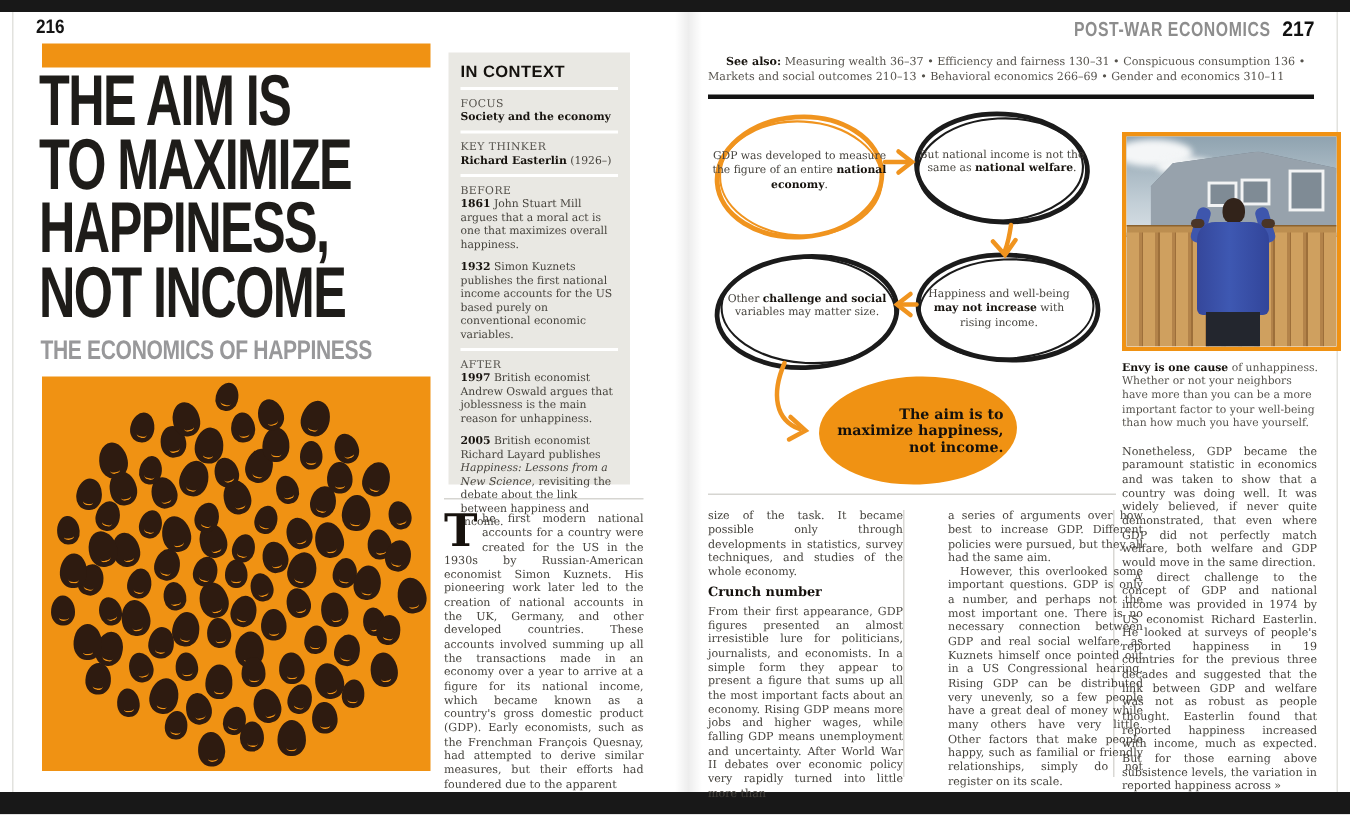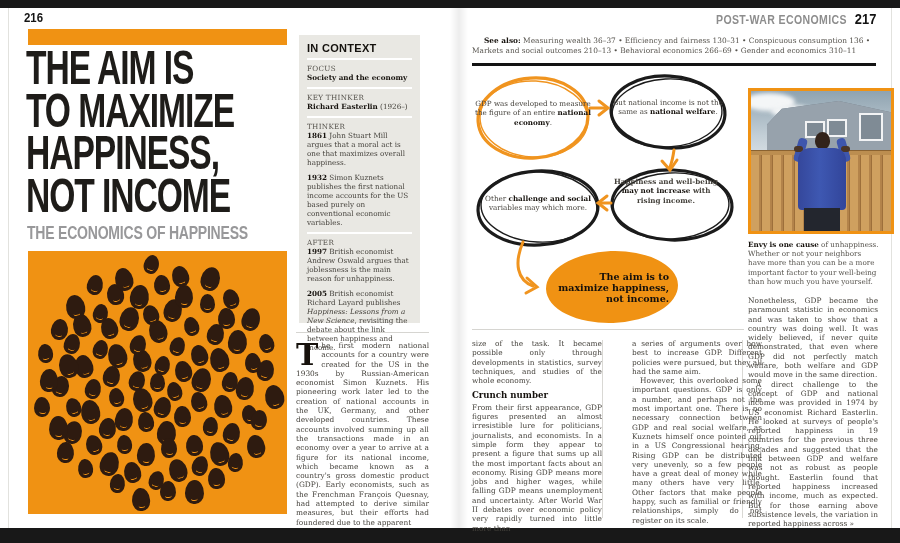--- a/index.html
+++ b/index.html
@@ -407,21 +407,21 @@
       <div class="ic-title">IN CONTEXT</div>
       <div class="ic-sec">
         <div class="ic-label">FOCUS</div>
         <div class="ic-text"><b>Society and the economy</b></div>
       </div>
       <div class="ic-sec">
         <div class="ic-label">KEY THINKER</div>
         <div class="ic-text"><b>Richard Easterlin</b><span> (1926–)</span></div>
       </div>
       <div class="ic-sec">
-        <div class="ic-label">THINKER</div>
+        <div class="ic-label">BEFORE</div>
         <p class="ic-text"><b class="yr">1861</b><span> John Stuart Mill argues that a moral act is one that maximizes overall happiness.</span></p>
         <p class="ic-text ic-gap"><b class="yr">1932</b><span> Simon Kuznets publishes the first national income accounts for the US based purely on conventional economic variables.</span></p>
       </div>
       <div class="ic-sec last">
         <div class="ic-label">AFTER</div>
         <p class="ic-text"><b class="yr">1997</b><span> British economist Andrew Oswald argues that joblessness is the main reason for unhappiness.</span></p>
         <p class="ic-text ic-gap"><b class="yr">2005</b><span> British economist Richard Layard publishes </span><i>Happiness: Lessons from a New Science</i><span>, revisiting the debate about the link between happiness and income.</span></p>
       </div>
     </div>
 
@@ -475,22 +475,22 @@
           </g>
           <g stroke="#f0941f" stroke-width="3">
             <path d="M58 172 C 49 193, 52 210, 68 216"></path>
               <path d="M62 208 L72 217 L61 223"></path>
           </g>
         </g>
         <ellipse cx="147" cy="217" rx="66" ry="36" fill="#f09213" transform="rotate(-2 147 217)"></ellipse>
       </svg>
       <div class="fc-text" style="left:10px;top:29px;width:116px;"><span>GDP was developed to measure the figure of an entire </span><b>national economy</b><span>.</span></div>
       <div class="fc-text" style="left:145px;top:28px;width:116px;"><span>But national income is not the same as </span><b>national welfare</b><span>.</span></div>
-      <div class="fc-text" style="left:15px;top:124px;width:116px;"><span>Other </span><b>challenge and social</b><span> variables may which more.</span></div>
-      <div class="fc-text" style="left:149px;top:107px;width:104px;font-weight:bold;"><span>Happiness and well-being </span><b>may not increase</b><span> with rising income.</span></div>
+      <div class="fc-text" style="left:15px;top:124px;width:116px;"><span>Other </span><b>challenge and social</b><span> variables may matter size.</span></div>
+      <div class="fc-text" style="left:149px;top:121px;width:104px;"><span>Happiness and well-being </span><b>may not increase</b><span> with rising income.</span></div>
       <div class="fc-conc" style="left:90px;top:201px;width:114px;">The aim is to maximize happiness, not income.</div>
     </div>
 
     <div class="abs photo">
       <div class="scene">
         <div class="cloud" style="left:-8px;top:2px;width:52px;height:18px;"></div>
         <div class="cloud" style="left:20px;top:14px;width:40px;height:12px;"></div>
         <div class="roofline"></div>
         <div class="house"></div>
         <div class="win" style="left:54px;top:30px;width:16px;height:13px;"></div>

